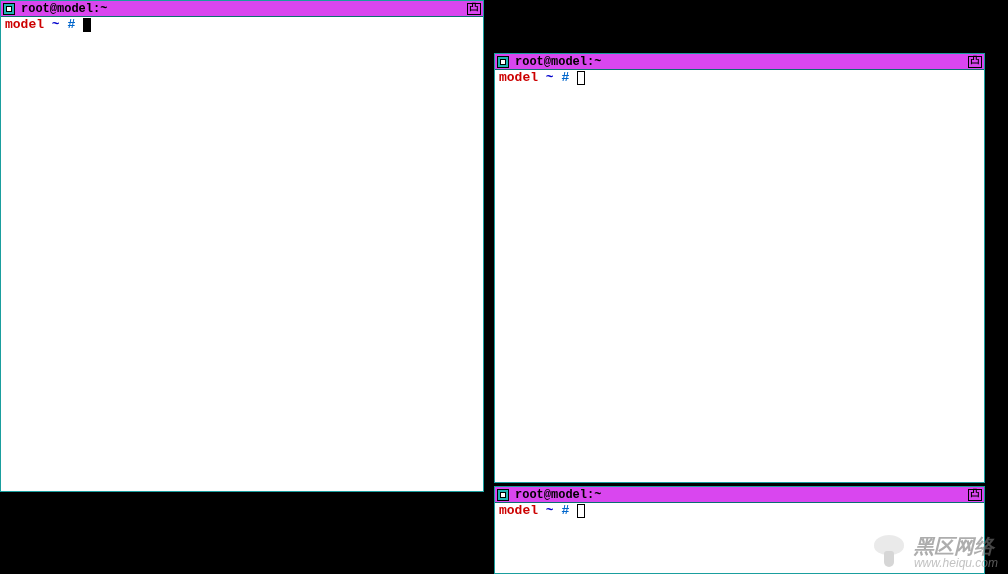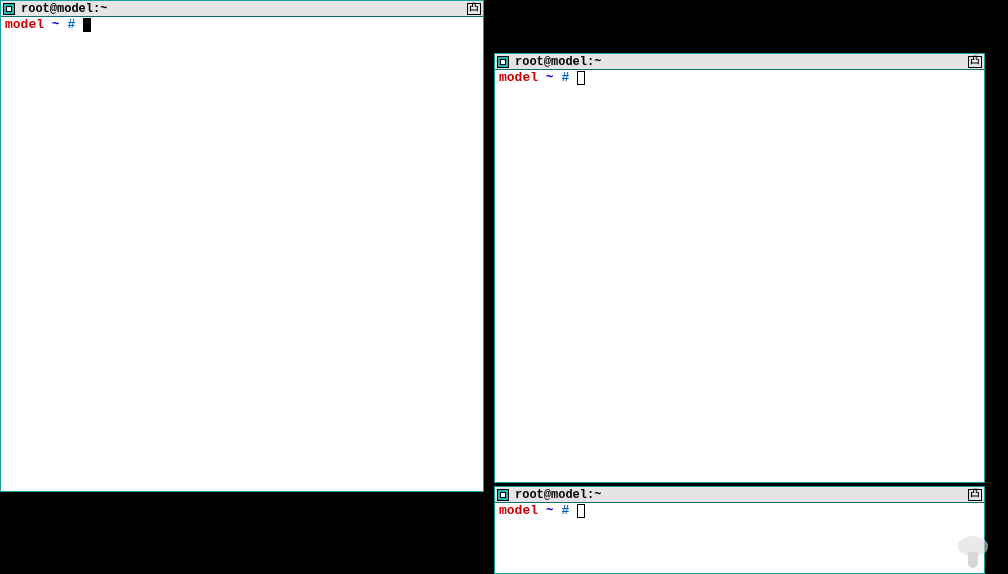--- a/index.html
+++ b/index.html
@@ -14,21 +14,21 @@
       font-family: "Courier New", monospace;
       font-size: 13px;
       position: relative;
       overflow: hidden;
     }
     .terminal-window {
       position: absolute;
       border: 1px solid #1a9e9e;
     }
     .titlebar {
-      background: #e5e5e5;
+      background: #d946ef;
       height: 16px;
       display: flex;
       align-items: center;
       padding: 0 2px;
       font-family: "Courier New", monospace;
       font-size: 12px;
       font-weight: bold;
       color: #000;
       border-bottom: 1px solid #0a7070;
     }
@@ -225,13 +225,17 @@
       <span class="cursor-outline"></span>
     </div>
   </div>
 </div>
 
 <div class="watermark">
   <div class="wm-mushroom">
     <div class="wm-cap"></div>
     <div class="wm-stem"></div>
   </div>
+  <div class="wm-text">
+    <span class="wm-main">黑区网络</span>
+    <span class="wm-url">www.heiqu.com</span>
+  </div>
 </div>
 
 </body></html>

